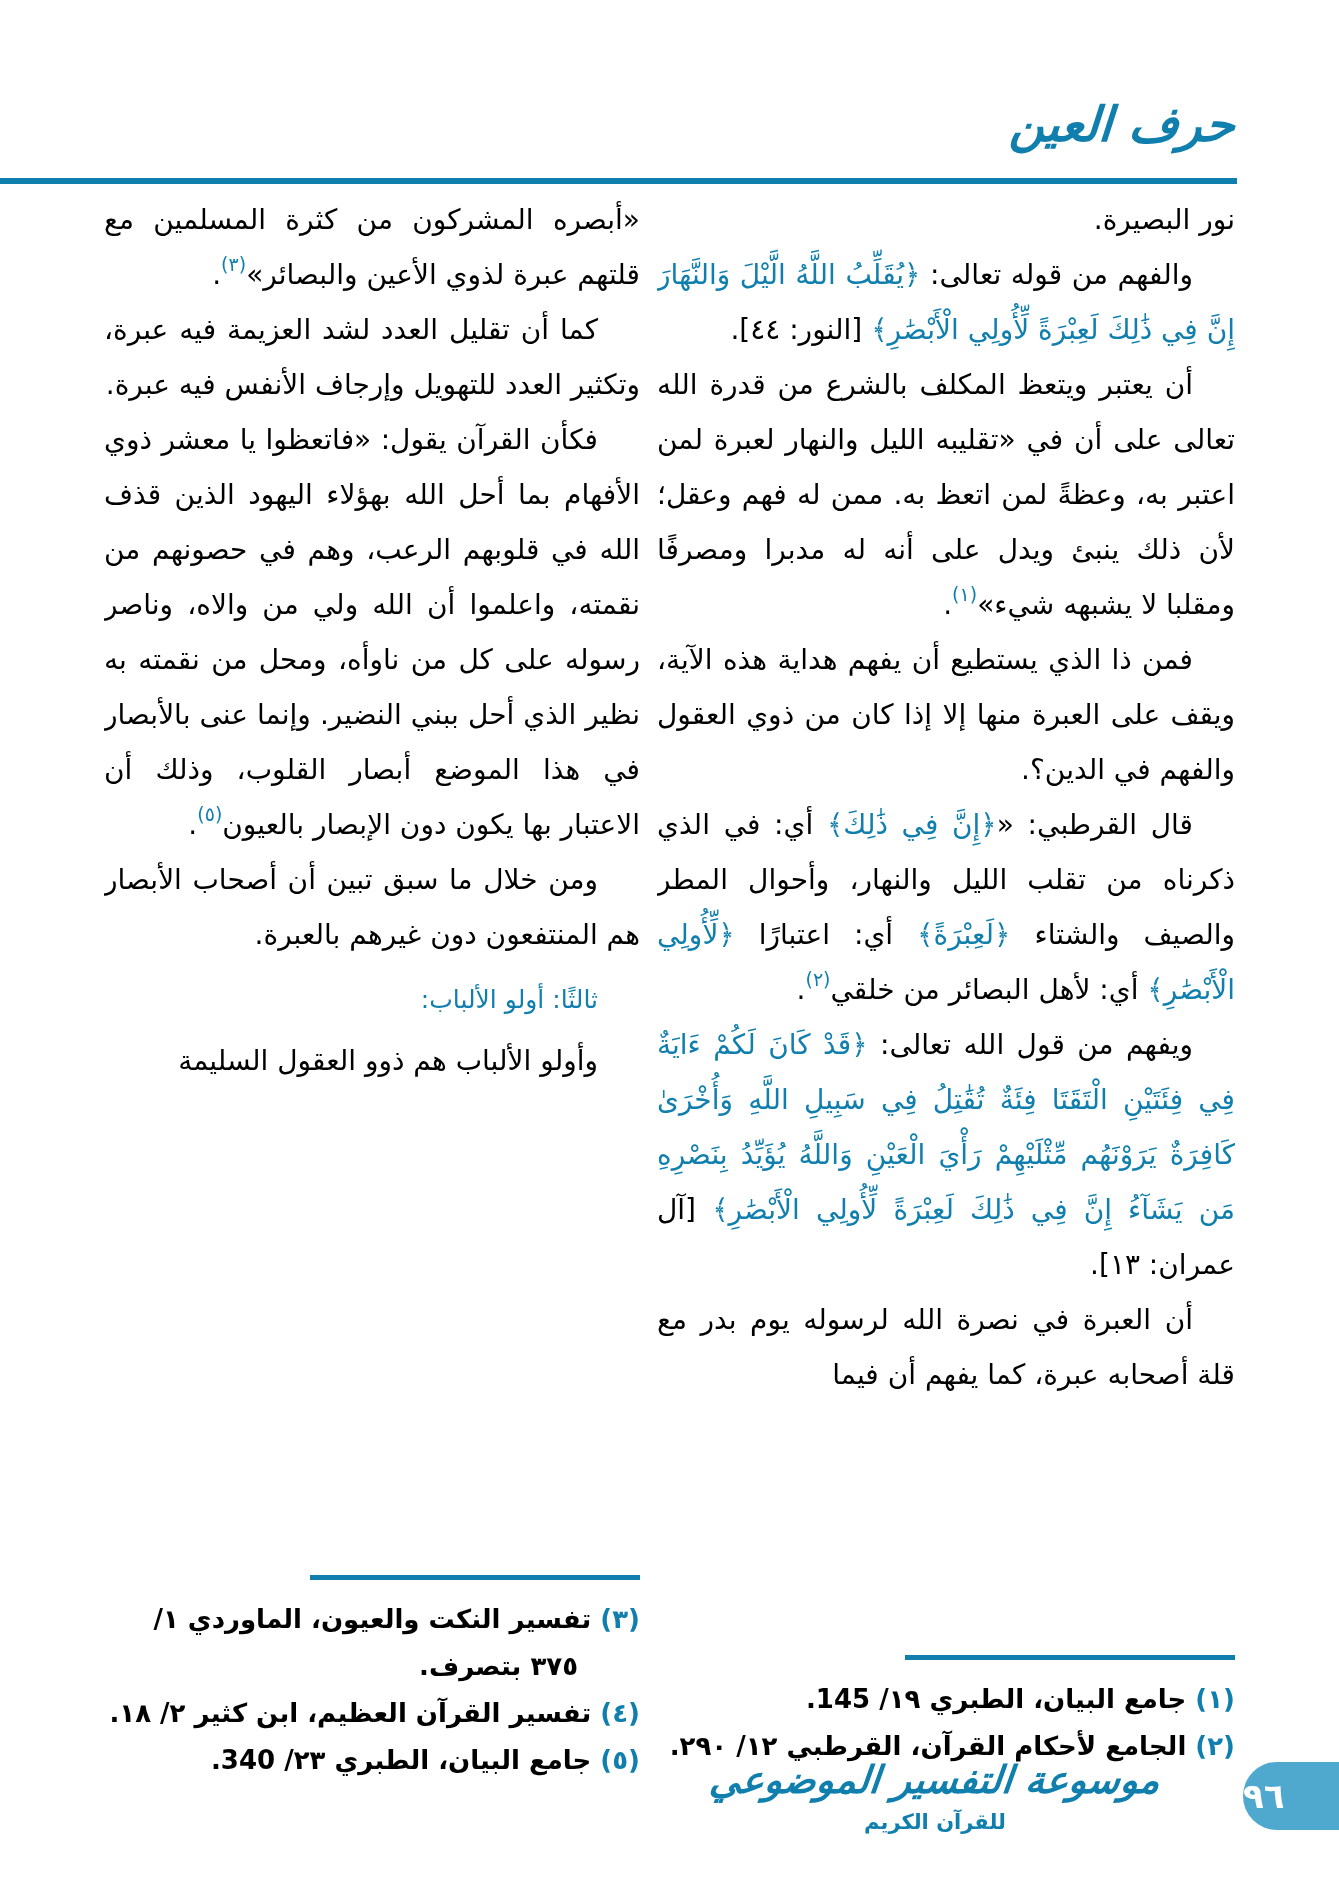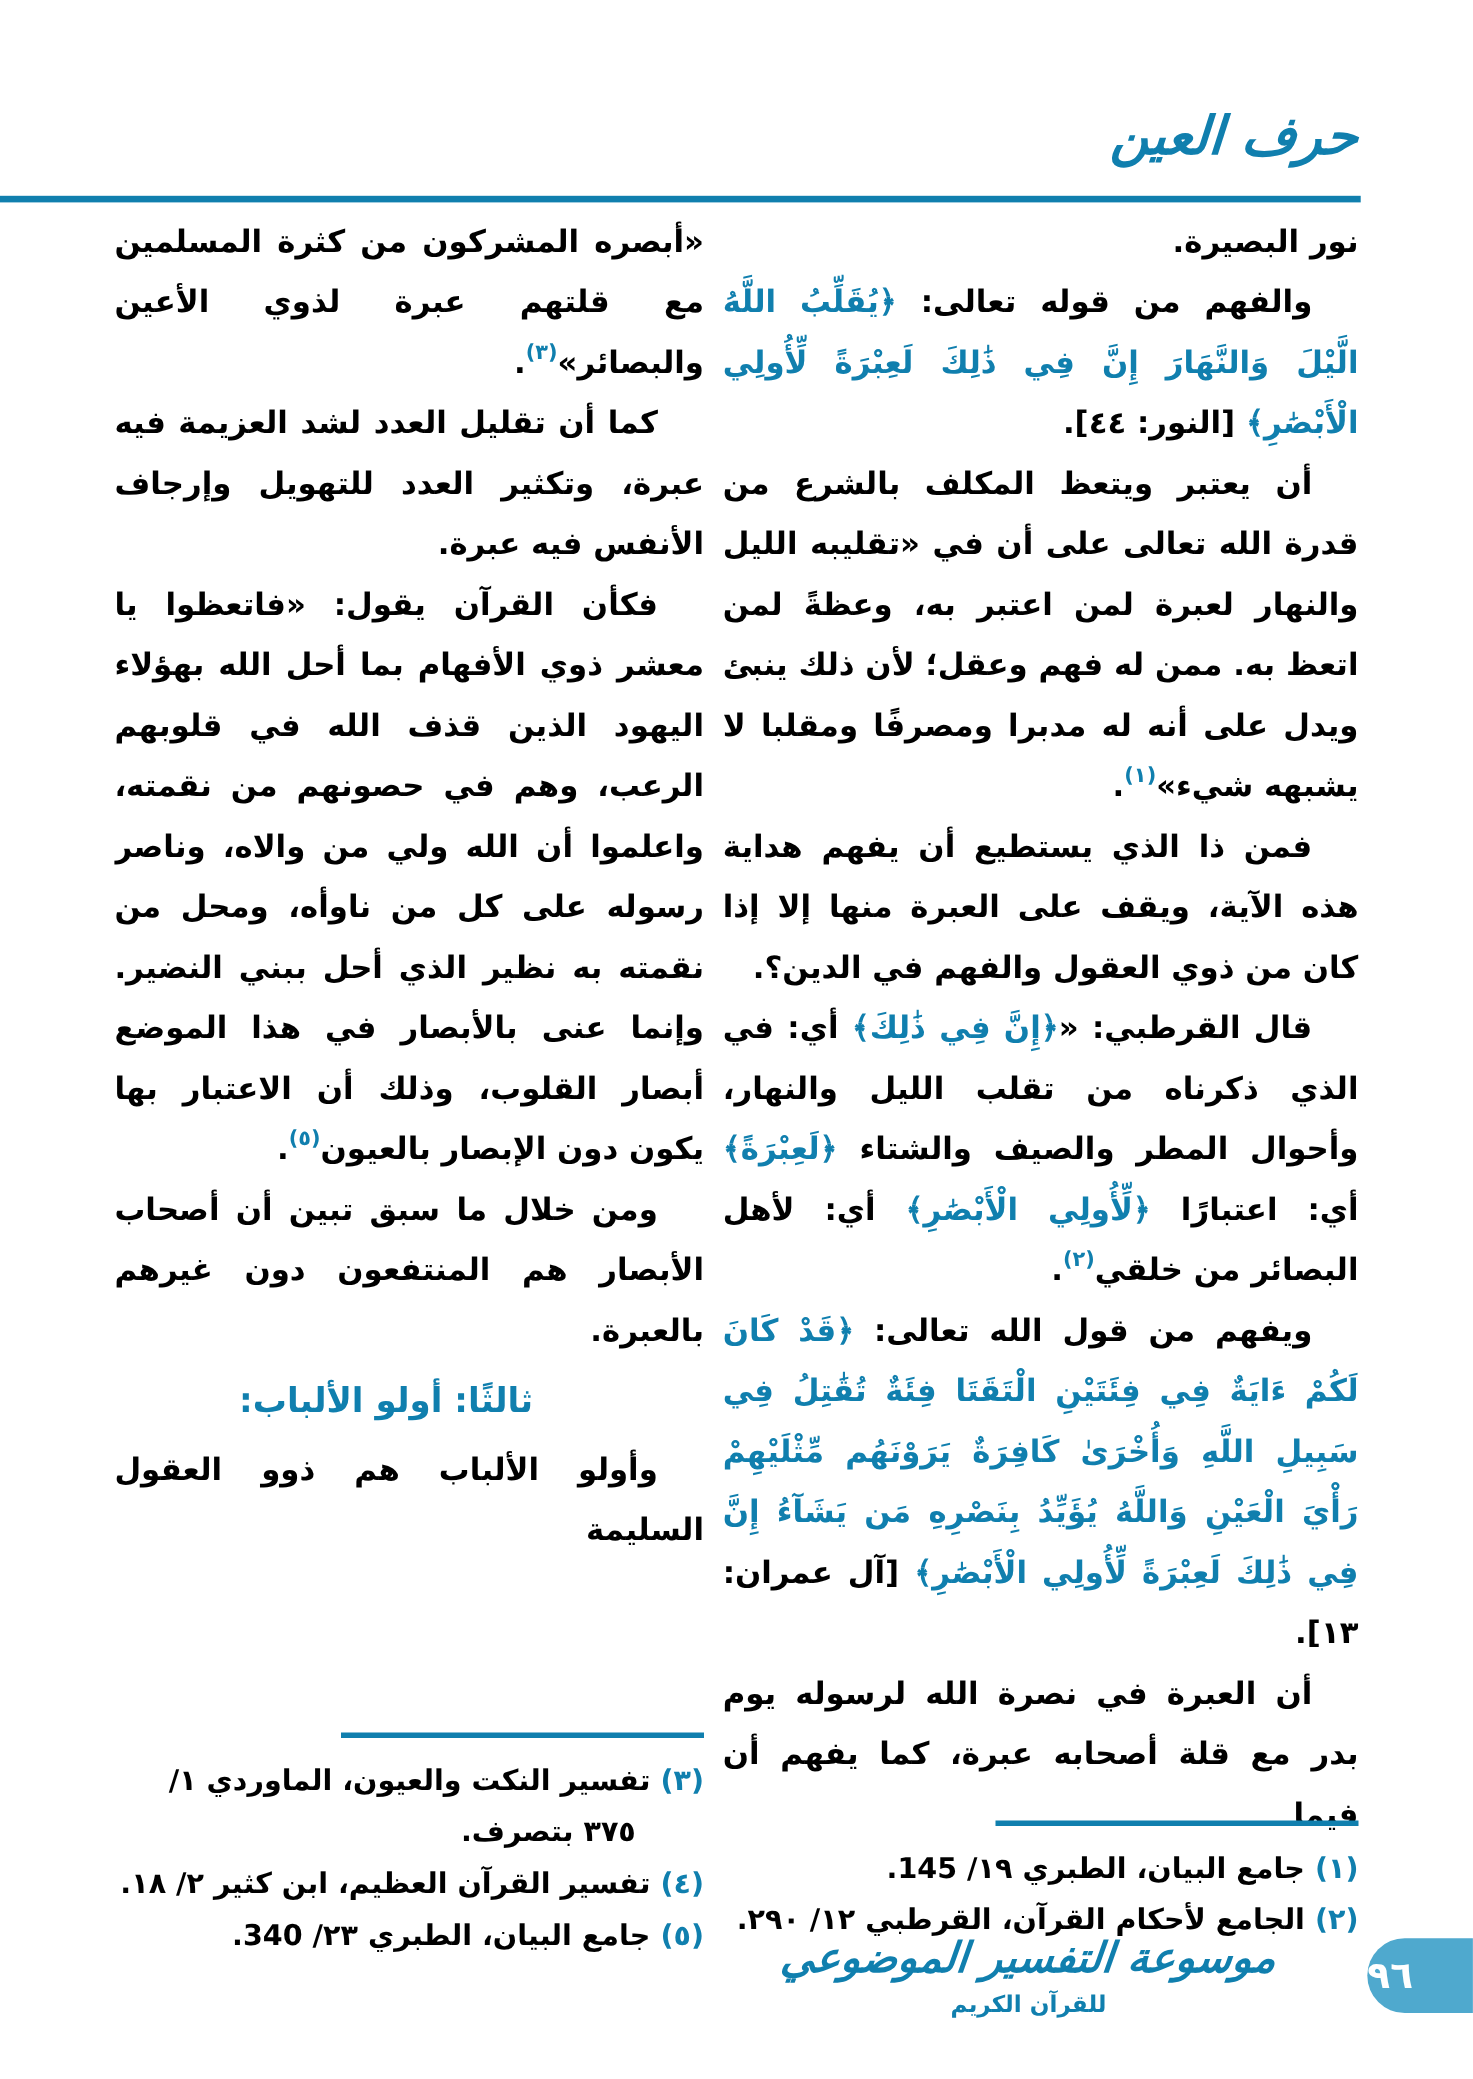--- a/index.html
+++ b/index.html
@@ -30,31 +30,31 @@
     background:var(--accent,#107fae);
   }
   
   .col{position:absolute;top:192px;}
   .col-right{right:104px;width:578px;height:1578px;}
   .col-left{left:104px;width:536px;height:1592px;}
   .col-body{overflow:hidden;}
   .para{
     margin:0;
     font-size:28px;
-    font-weight:bold;
+    font-weight:normal;
     line-height:55px;
     text-align:justify;
     text-indent:42px;
   }
   .para.no-indent{text-indent:0;}
   .para.heading{
     color:var(--accent,#107fae);
-    font-size:31px;
+    font-size:25px;
     margin:10px 0 6px 0;
-    text-align:center;
+    text-align:right;
   }
   .seg-quran{color:var(--accent,#107fae);}
   .seg-ref{
     color:var(--accent,#107fae);
     font-size:19px;
     vertical-align:13px;
     line-height:0;
   }
   
   .footnotes{position:absolute;bottom:0;right:0;left:0;}

